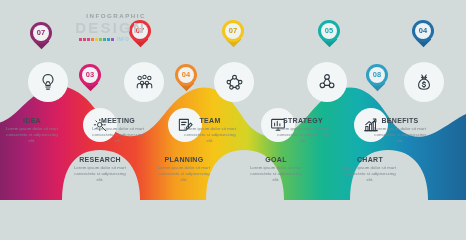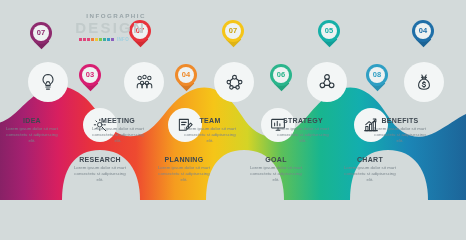--- a/index.html
+++ b/index.html
@@ -179,27 +179,20 @@
   </div>
 
   <div class="pin" style="left:222px;top:20px;">
     <div class="tail" style="background:#dfb314"></div>
     <div class="body" style="background:#f5c518"></div>
     <div class="inner">
       <span class="num" style="color:#c9a30d">07</span>
     </div>
   </div>
 
-  <div class="pin" style="left:270px;top:64px;">
-    <div class="tail" style="background:#23a37e"></div>
-    <div class="body" style="background:#2bb58c"></div>
-    <div class="inner">
-      <span class="num" style="color:#2bb58c">06</span>
-    </div>
-  </div>
 
   <div class="pin" style="left:318px;top:20px;">
     <div class="tail" style="background:#119e97"></div>
     <div class="body" style="background:#15b0a8"></div>
     <div class="inner">
       <span class="num" style="color:#15b0a8">05</span>
     </div>
   </div>
 
   <div class="pin" style="left:366px;top:64px;text-align:center;">

